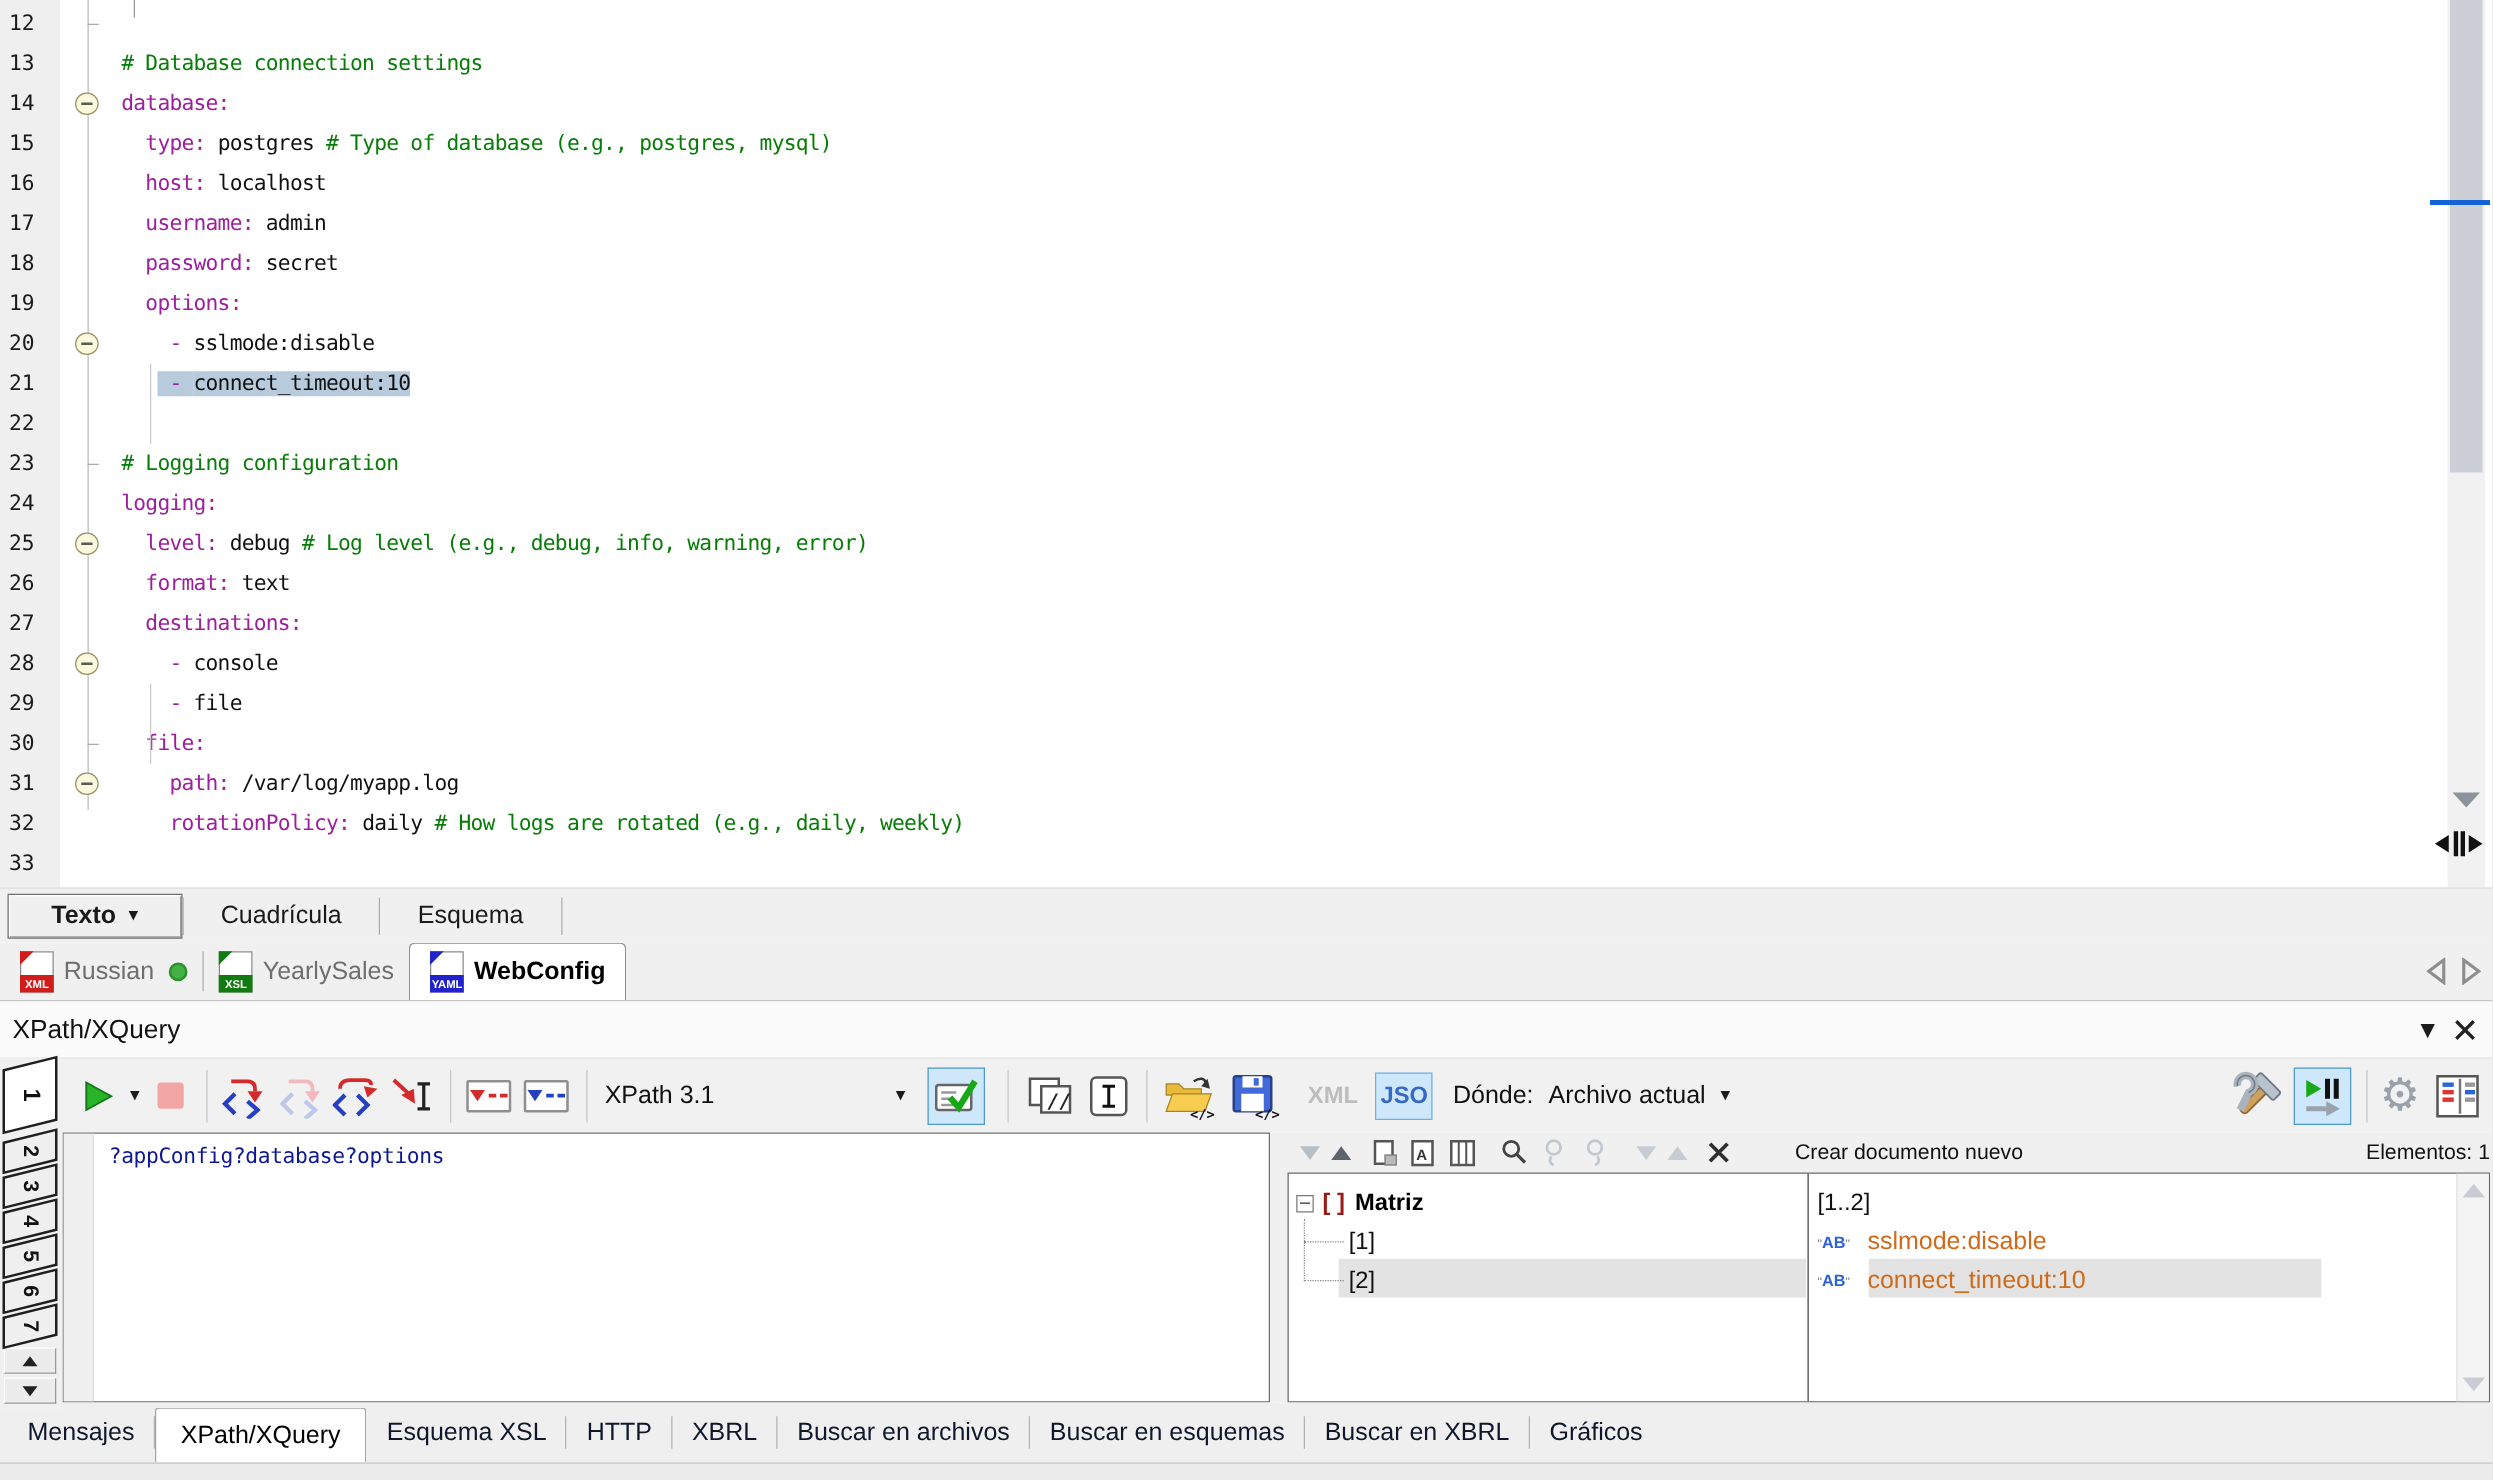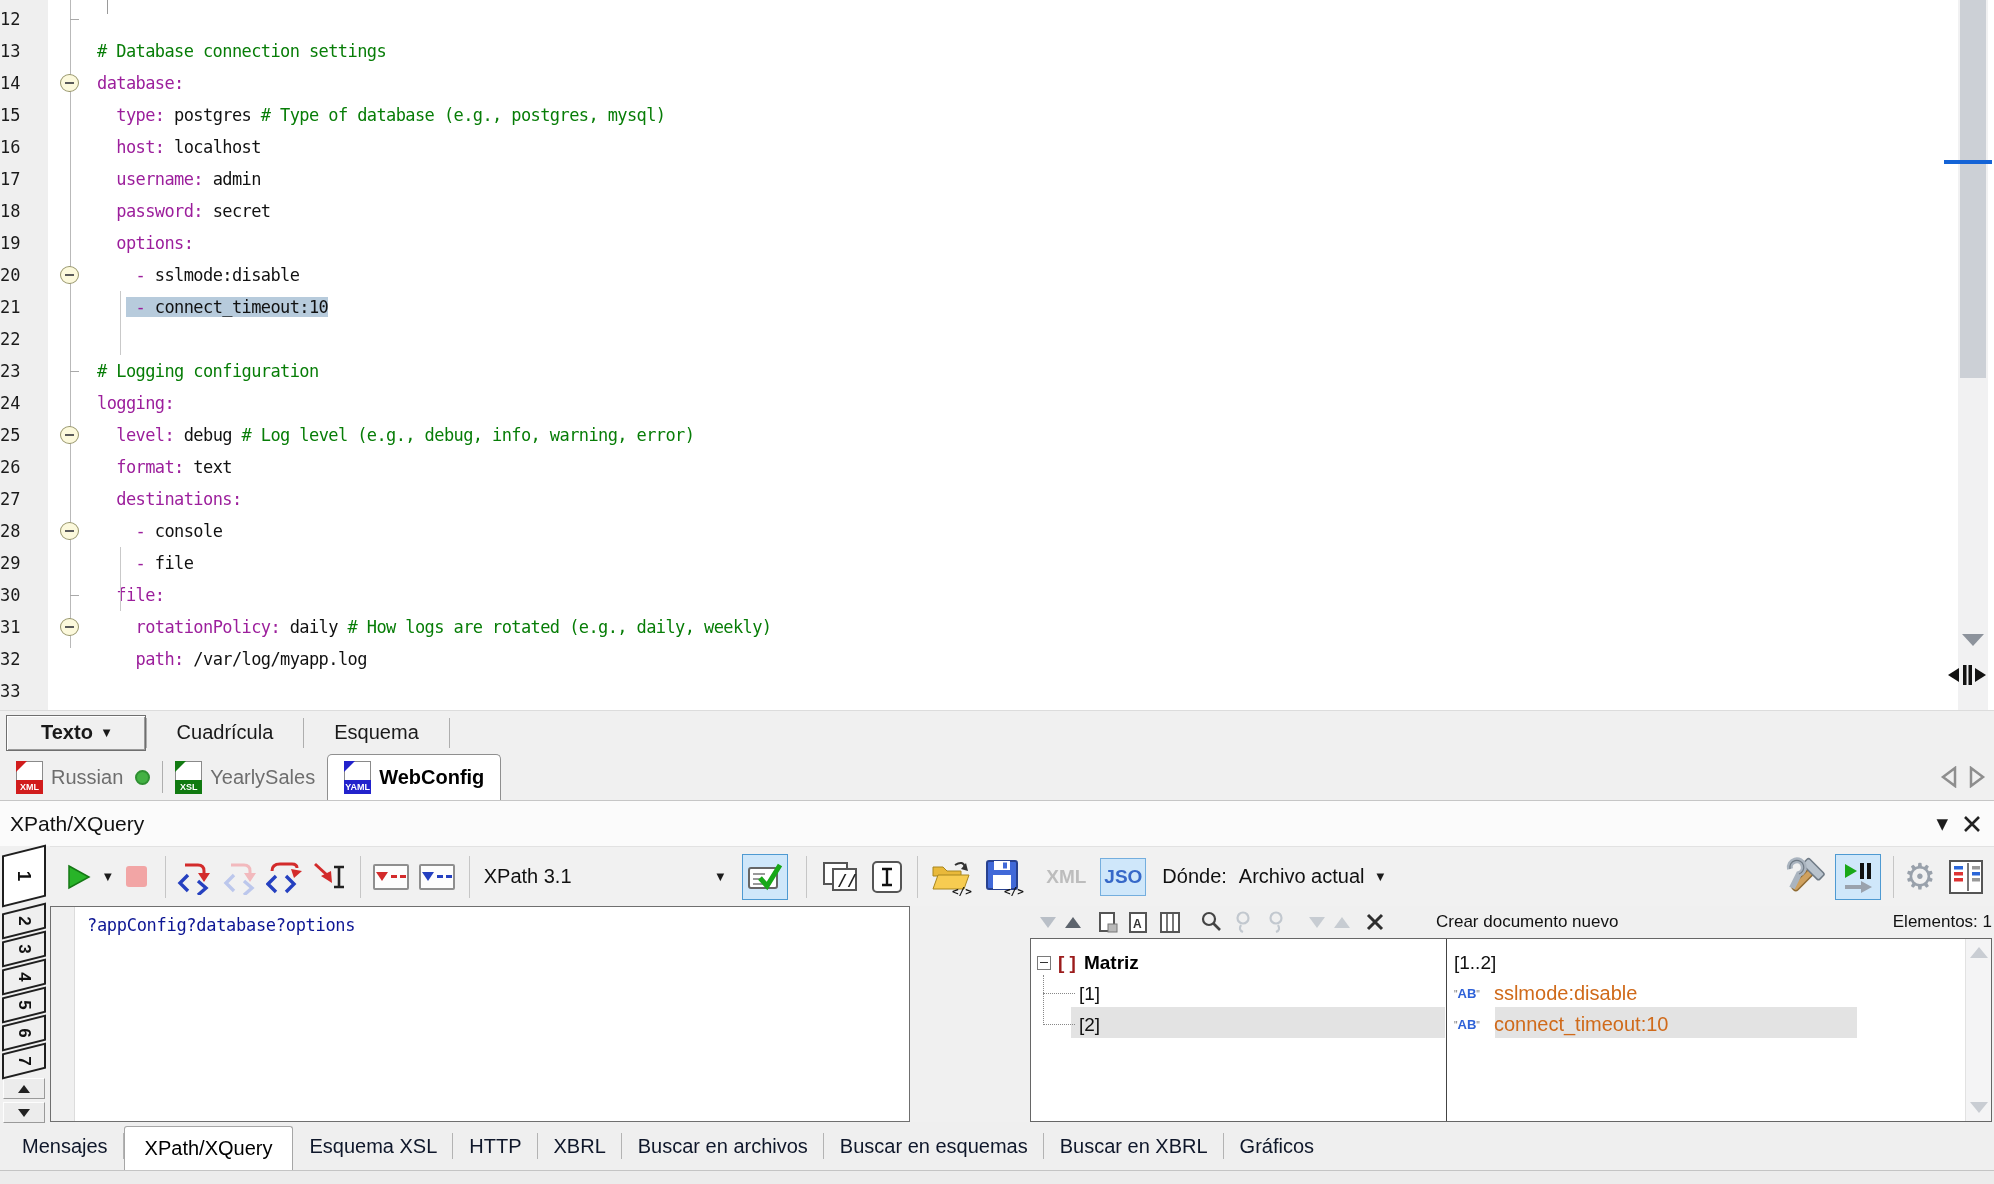--- a/index.html
+++ b/index.html
@@ -1,21 +1,21 @@
 <!DOCTYPE html>
 <html><head>
 <meta charset="utf-8">
 <style>
 *{box-sizing:border-box;margin:0;padding:0}
 body{margin:0;background:#9a9a9a}
 .app{position:relative;width:1994px;height:1184px;background:#fff;font-family:"Liberation Sans",sans-serif;overflow:hidden;color:#111}
 
 .editor{position:absolute;left:0;top:0;width:1994px;height:710px;background:#fff}
 .gutter{position:absolute;left:0;top:0;width:48px;height:710px;background:#efefef;padding-top:3px}
-.lnum{height:32px;line-height:32px;text-align:left;padding-right:13px;font-family:"DejaVu Sans Mono",monospace;font-size:17px;color:#1a1a1a}
+.lnum{height:32px;line-height:32px;text-align:center;padding-right:13px;font-family:"DejaVu Sans Mono",monospace;font-size:17px;color:#1a1a1a}
 .foldcol{position:absolute;left:48px;top:0;width:49px;height:710px;background:#fff}
 .foldline{position:absolute;left:22px;top:0;width:1px;height:648px;background:#b9b9b9}
 .foldtick{position:absolute;left:22px;width:9px;height:1px;background:#a9a9a9}
 .foldbtn{position:absolute;left:12px;width:19px;height:18px;background:#fcf9dc;border:1px solid #97956b;border-radius:50%}
 .foldbtn::after{content:"";position:absolute;left:4px;right:4px;top:7px;height:2px;background:#5a5a5a}
 .codearea{position:absolute;left:97px;top:3px;width:1840px;height:704px;overflow:hidden}
 .cline{height:32px;line-height:32px;white-space:pre;font-family:"DejaVu Sans Mono",monospace;font-size:17px;letter-spacing:-0.6px;color:#111}
 .tk-key{color:#9c1f9c}.tk-com{color:#077d07}.tk-num{color:#157e8f}
 .sel{background:#b7cbdc}
 .iguide{position:absolute;width:1px;background:#c9c9c9}
@@ -65,21 +65,21 @@
 .qstrip{position:absolute;left:0;top:846px;width:50px;height:284px;background:#f0f0f0;z-index:3}
 .qtab{position:absolute;left:2px;width:44px;height:26px;background:#efefef;border:2px solid #1f1f1f;transform:skewY(-14deg)}
 .qtab.active{background:#fff}
 .qnum{display:block;transform:skewY(14deg) rotate(90deg);font-weight:bold;font-size:17px;text-align:center;color:#111;line-height:22px}
 .qtab.active .qnum{line-height:48px;font-size:19px}
 .qbtn{position:absolute;left:3px;width:42px;height:21px;background:#ececec;border:1px solid #9a9a9a;border-top-color:#fdfdfd;border-left-color:#fdfdfd;display:flex;align-items:center;justify-content:center}
 .qtri-up{width:0;height:0;border-left:6px solid transparent;border-right:6px solid transparent;border-bottom:8px solid #222}
 .qtri-down{width:0;height:0;border-left:6px solid transparent;border-right:6px solid transparent;border-top:8px solid #222}
 
 .workbg{position:absolute;left:0;top:906px;width:1994px;height:216px;background:#f0f0f0}
-.qedit{position:absolute;left:50px;top:906px;width:860px;height:216px;background:#fff;border:1px solid #6f6f6f}
+.qedit{position:absolute;left:50px;top:906px;width:966px;height:216px;background:#fff;border:1px solid #6f6f6f}
 .qgutter{position:absolute;left:0;top:0;width:24px;height:100%;background:#f0f0f0;border-right:1px solid #dcdcdc}
 .qtext{position:absolute;left:36px;top:8px;font-family:"DejaVu Sans Mono",monospace;font-size:17px;letter-spacing:-0.3px;color:#0d1694;white-space:pre}
 .rhdr{position:absolute;left:1030px;top:906px;width:962px;height:32px;display:flex;align-items:center;gap:9px}
 .htri{width:0;height:0;flex:none}
 .htri.dn{border-left:8px solid transparent;border-right:8px solid transparent;border-top:11px solid var(--c)}
 .htri.up{border-left:8px solid transparent;border-right:8px solid transparent;border-bottom:11px solid var(--c)}
 .rhdr .lbl{font-size:17px;color:#111}
 .rgrid{position:absolute;left:1030px;top:938px;width:962px;height:184px;background:#fff;border:1px solid #666}
 .rdivider{position:absolute;left:415px;top:0;bottom:0;width:1px;background:#444}
 .rscroll{position:absolute;right:0;top:0;bottom:0;width:26px;background:#f4f4f5;border-left:1px solid #e2e2e2}
@@ -159,22 +159,22 @@
         <div class="cline"><span>   </span><span class="sel"> </span><span class="tk-key sel">- </span><span class="sel">connect_timeout:10</span></div>
         <div class="cline"></div>
         <div class="cline"><span class="tk-com"># Logging configuration</span></div>
         <div class="cline"><span class="tk-key">logging:</span></div>
         <div class="cline"><span>  </span><span class="tk-key">level:</span><span> debug </span><span class="tk-com"># Log level (e.g., debug, info, warning, error)</span></div>
         <div class="cline"><span>  </span><span class="tk-key">format:</span><span> text</span></div>
         <div class="cline"><span>  </span><span class="tk-key">destinations:</span></div>
         <div class="cline"><span>    </span><span class="tk-key">- </span><span>console</span></div>
         <div class="cline"><span>    </span><span class="tk-key">- </span><span>file</span></div>
         <div class="cline"><span>  </span><span class="tk-key">file:</span></div>
+        <div class="cline"><span>    </span><span class="tk-key">path:</span><span> /var/log/myapp.log</span></div>
         <div class="cline"><span>    </span><span class="tk-key">rotationPolicy:</span><span> daily </span><span class="tk-com"># How logs are rotated (e.g., daily, weekly)</span></div>
-        <div class="cline"><span>    </span><span class="tk-key">path:</span><span> /var/log/myapp.log</span></div>
       </div>
     <div class="caretline"></div>
     <div class="iguide" style="left:120px;top:291px;height:64px"></div>
     <div class="iguide" style="left:120px;top:547px;height:64px"></div>
     <div class="esb-track"></div>
     <div class="esb-thumb"></div>
     <div class="esb-mark"></div>
     <div class="esb-down"></div>
     <div class="esplit">
       <svg width="42" height="30" viewBox="0 0 42 30">

